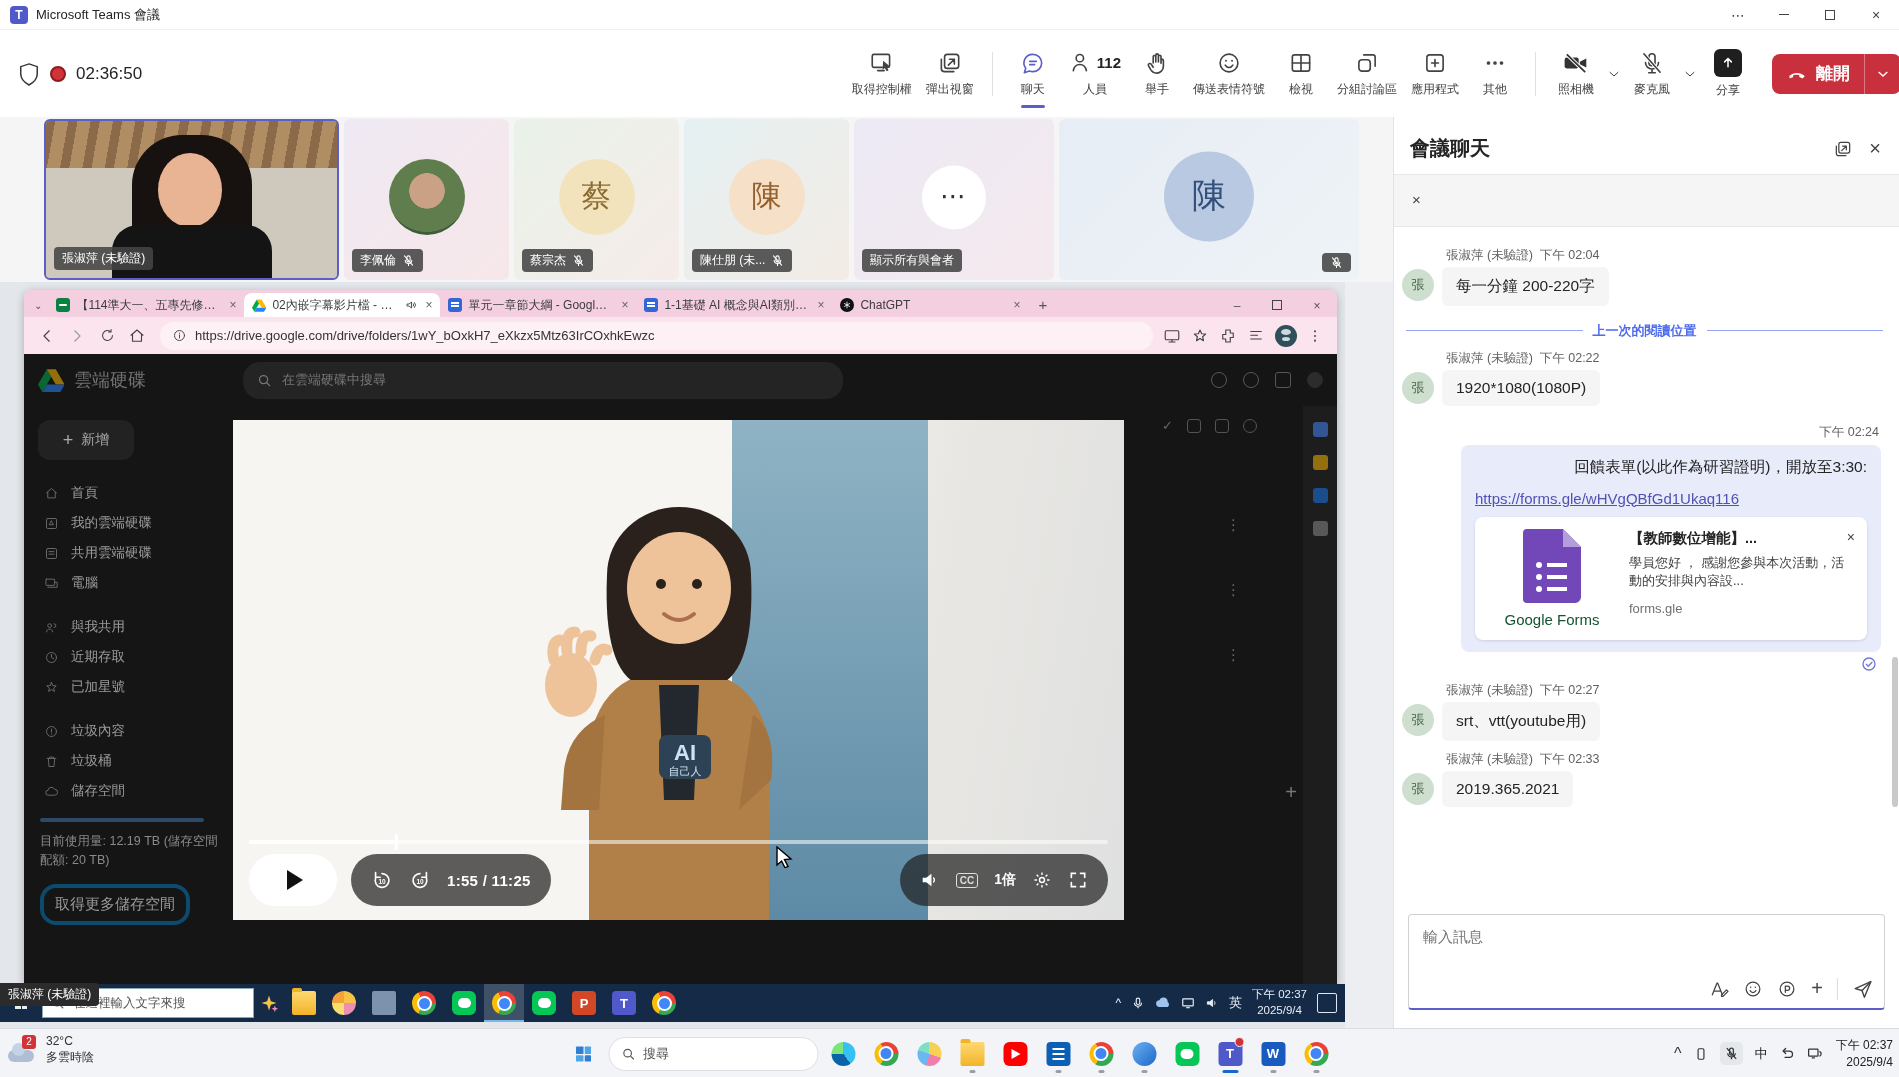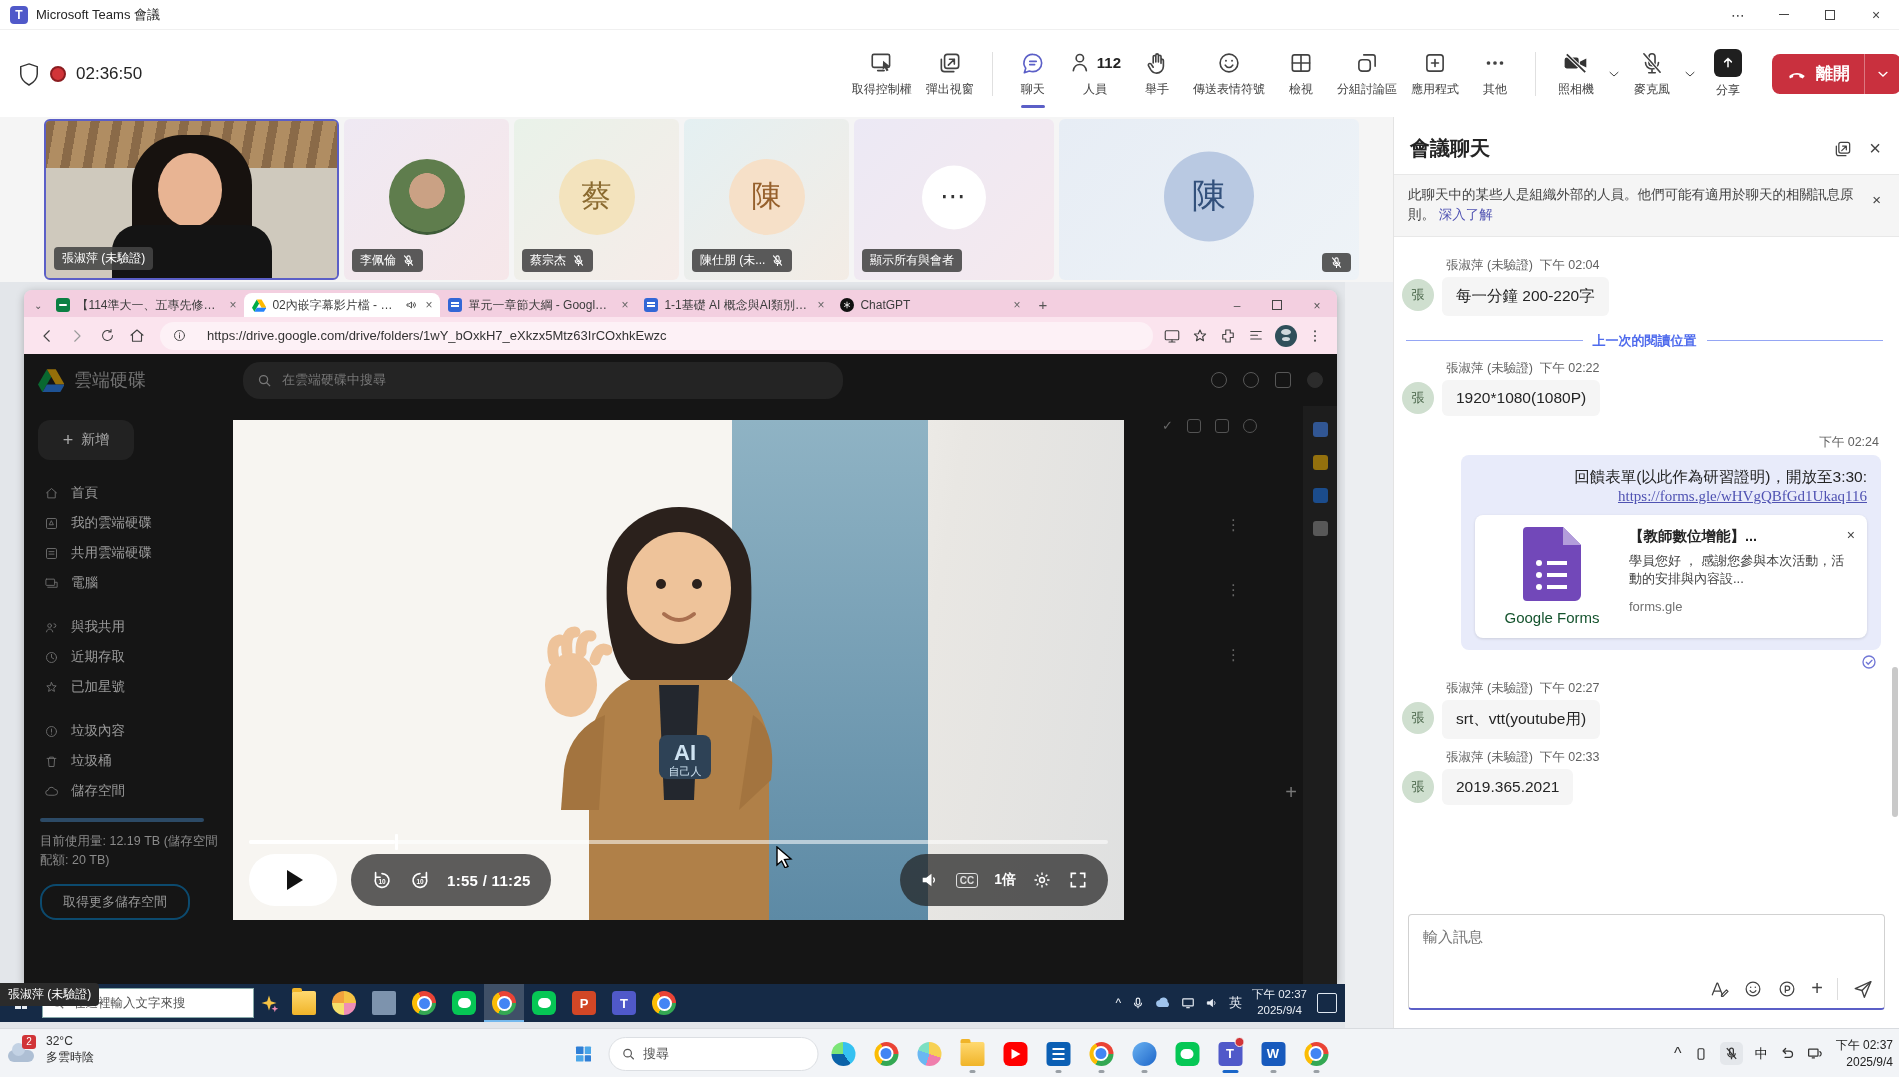--- a/index.html
+++ b/index.html
@@ -80,21 +80,21 @@
   .ti-green{background:#0b8043;}
   .ti-green::after{content:"";width:8px;height:2px;background:#fff;border-radius:1px;}
   .ti-doc{background:#3367d6;position:relative;}
   .ti-doc::after{content:"";position:absolute;left:3px;top:4px;width:8px;height:1.5px;background:#fff;box-shadow:0 3px 0 #fff;}
   .ti-gpt{background:#111;border-radius:50%;}
   .newtab-btn{font-size:15px;color:#555;padding:0 10px 4px 10px;}
   .chrome-wincontrols{margin-left:auto;display:flex;align-items:center;gap:0;padding-bottom:4px;}
   .cwc{width:40px;text-align:center;font-size:12px;color:#555;}
   .navbar{height:37px;background:#fbe4ee;display:flex;align-items:center;gap:4px;padding:0 10px;}
   .nav-ic{width:26px;height:26px;display:flex;align-items:center;justify-content:center;}
-  .urlpill{flex:1;height:28px;background:#fdf1f6;border-radius:14px;display:flex;align-items:center;gap:20px;padding:0 12px;font-size:13px;color:#333;margin:0 6px;}
+  .urlpill{flex:1;height:28px;background:#fdf1f6;border-radius:14px;display:flex;align-items:center;gap:8px;padding:0 12px;font-size:13px;color:#333;margin:0 6px;}
   .nav-right{display:flex;align-items:center;gap:10px;padding-right:4px;}
   .avatar-dot{width:22px;height:22px;border-radius:50%;background:#2f4f5a;position:relative;}
   .avatar-dot::after{content:"";position:absolute;left:6px;top:4px;width:10px;height:6px;border-radius:50%;background:#cfd8dc;box-shadow:0 7px 0 -1px #cfd8dc;}
 
   
   .drive{position:relative;height:630px;background:#151515;color:#8f8f8f;}
   .drive-head{display:flex;align-items:center;height:52px;padding:0 14px;}
   .drive-logo{display:flex;align-items:center;gap:10px;width:205px;opacity:.55;}
   .drive-logo .name{font-size:18px;color:#bbb;}
   .drive-search{width:600px;height:37px;background:#242424;border-radius:17px;display:flex;align-items:center;gap:10px;padding:0 14px;font-size:13px;color:#777;}
@@ -102,21 +102,21 @@
   .dhi{width:16px;height:16px;border:1.5px solid #999;border-radius:50%;}
   .dhi.sq{border-radius:3px;}
   .drive-body{display:flex;height:578px;}
   .drive-side{width:210px;padding:10px 12px;font-size:13.5px;color:#9a9a9a;}
   .d-new{width:96px;height:40px;border-radius:12px;background:#222;display:flex;align-items:center;gap:8px;justify-content:center;color:#aaa;margin:4px 0 18px 2px;font-size:14px;}
   .d-item{display:flex;align-items:center;gap:12px;padding:6px 8px;}
   .d-gap{height:14px;}
   .d-ic{width:15px;height:15px;opacity:.75;flex:none;}
   .d-usagebar{height:4px;background:#2c4a66;border-radius:2px;margin:12px 4px 10px 4px;width:88%;}
   .d-usage{font-size:12.5px;line-height:1.5;color:#8a8a8a;padding:0 4px;}
-  .d-more{margin:14px 4px;border:2px solid #0c4a6e;border-radius:16px;padding:7px 0;text-align:center;font-size:13px;color:#999;width:150px;}
+  .d-more{margin:14px 4px;border:4px solid #0c4a6e;border-radius:16px;padding:7px 0;text-align:center;font-size:15px;color:#999;width:150px;}
   .drive-main{flex:1;position:relative;}
   .d-toolbar{position:absolute;right:80px;top:12px;display:flex;gap:14px;align-items:center;opacity:.55;}
   .d-tb{width:14px;height:14px;border:1.5px solid #888;border-radius:3px;}
   .d-tb.round{border-radius:50%;}
   .d-check{color:#aaa;font-size:13px;}
   .d-dots{position:absolute;right:96px;color:#666;font-size:15px;}
   .d-rail{position:absolute;right:0;top:0;width:34px;height:100%;background:#1d1d1d;display:flex;flex-direction:column;align-items:center;gap:18px;padding-top:16px;}
   .rail-ic{width:15px;height:15px;border-radius:3px;opacity:.55;}
   .d-plus{position:absolute;right:40px;bottom:180px;color:#777;font-size:20px;}
 
@@ -185,21 +185,21 @@
   .chat-msgs{flex:1;padding:10px 12px 0 8px;overflow:hidden;position:relative;}
   .msg-meta{font-size:12.5px;color:#616161;margin:10px 0 3px 44px;}
   .msg-row{display:flex;align-items:flex-start;gap:8px;}
   .msg-avatar{width:32px;height:32px;border-radius:50%;background:#cfdfcf;color:#3f5c3f;font-size:13px;display:flex;align-items:center;justify-content:center;flex:none;margin-top:2px;}
   .bubble{background:#f5f5f5;border-radius:6px;padding:9px 14px;font-size:15.5px;color:#242424;max-width:380px;}
   .read-divider{display:flex;align-items:center;gap:10px;color:#4f6bed;font-size:13px;font-weight:bold;margin:16px 4px 6px 4px;}
   .read-divider::before,.read-divider::after{content:"";flex:1;height:1px;background:#4f6bed;opacity:.6;}
   .own-meta{text-align:right;font-size:12.5px;color:#616161;margin:18px 8px 4px 0;}
   .own-bubble{margin-left:auto;margin-right:6px;background:#e8ebfa;border-radius:8px;padding:12px 14px;max-width:420px;font-size:15.5px;color:#242424;}
   .own-bubble .line1{text-align:right;}
-  .own-bubble a{display:block;text-align:right;color:#4f52b2;margin-top:0;font-size:15px;font-family:Liberation Serif, serif;}
+  .own-bubble a{display:block;text-align:left;color:#4f52b2;margin-top:12px;font-size:15px;}
   .forms-card{background:#fff;border-radius:8px;margin-top:10px;padding:12px;display:flex;gap:12px;box-shadow:0 1px 3px rgba(0,0,0,.12);}
   .forms-left{width:130px;display:flex;flex-direction:column;align-items:center;gap:8px;flex:none;}
   .forms-wordmark{font-size:15px;color:#14532d;}
   .forms-right{flex:1;min-width:0;}
   .fc-titlerow{display:flex;align-items:flex-start;gap:0;}
   .fc-title{font-size:14.5px;font-weight:bold;color:#242424;flex:1;white-space:nowrap;overflow:hidden;text-overflow:ellipsis;}
   .fc-x{color:#444;font-size:14px;}
   .fc-desc{font-size:13px;color:#424242;line-height:1.45;margin-top:6px;}
   .fc-domain{font-size:13px;color:#707070;margin-top:10px;}
   .receipt{display:flex;justify-content:flex-end;margin:4px 10px 0 0;}
@@ -831,24 +831,20 @@
       <span class="chat-head-ic">
         <svg class="ic" width="20" height="20" viewBox="0 0 24 24">
             <rect x="7" y="4" width="13" height="13" rx="2.5"></rect>
             <path d="M4 8.5V17a3 3 0 0 0 3 3h8.5"></path>
             <path d="M11.5 8.5H16V13M16 8.5l-5.5 5.5"></path>
           </svg>
       </span>
       <span class="chat-head-ic" style="font-size:20px;">×</span>
     </div>
     <div class="chat-banner">
-      <span style="flex:1">
-        <span>此聊天中的某些人是組織外部的人員。他們可能有適用於聊天的相關訊息原則。</span>
-        <a href="#">深入了解</a>
-      </span>
       <span class="banner-x">×</span>
     </div>
 
     <div class="chat-msgs">
       <div class="msg-meta"><span>張淑萍 (未驗證)</span>&nbsp;&nbsp;<span>下午 02:04</span></div>
       <div class="msg-row">
         <span class="msg-avatar">張</span>
         <span class="bubble">每一分鐘 200-220字</span>
       </div>
 

